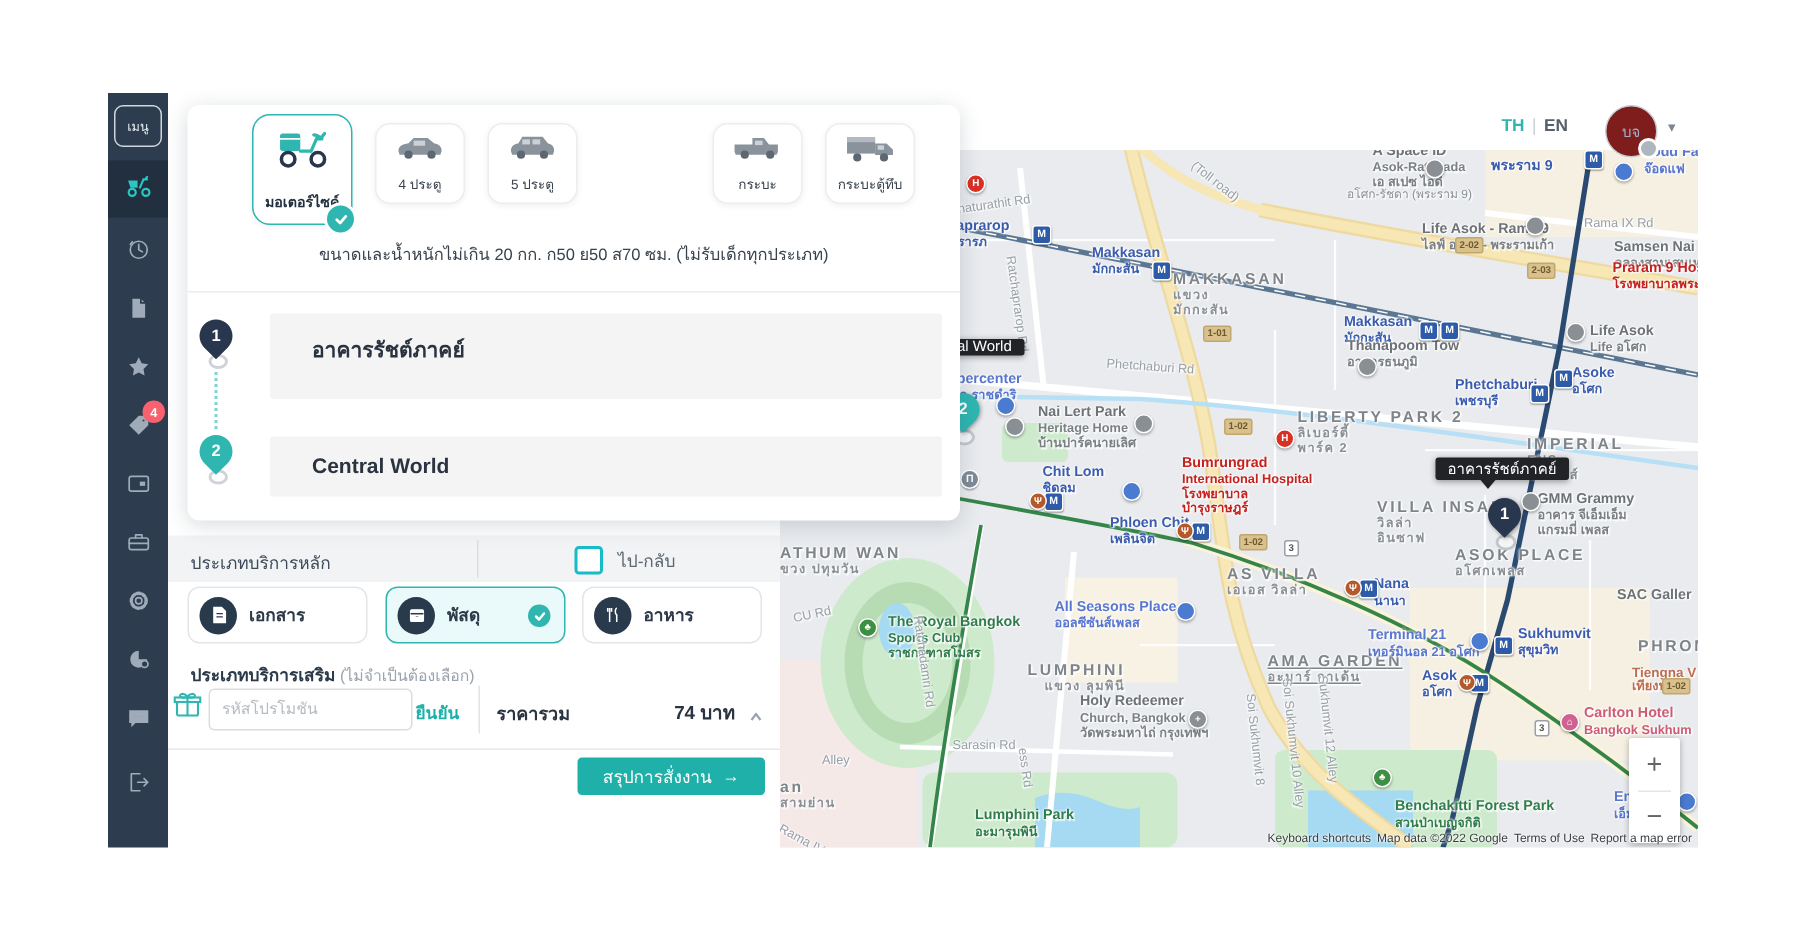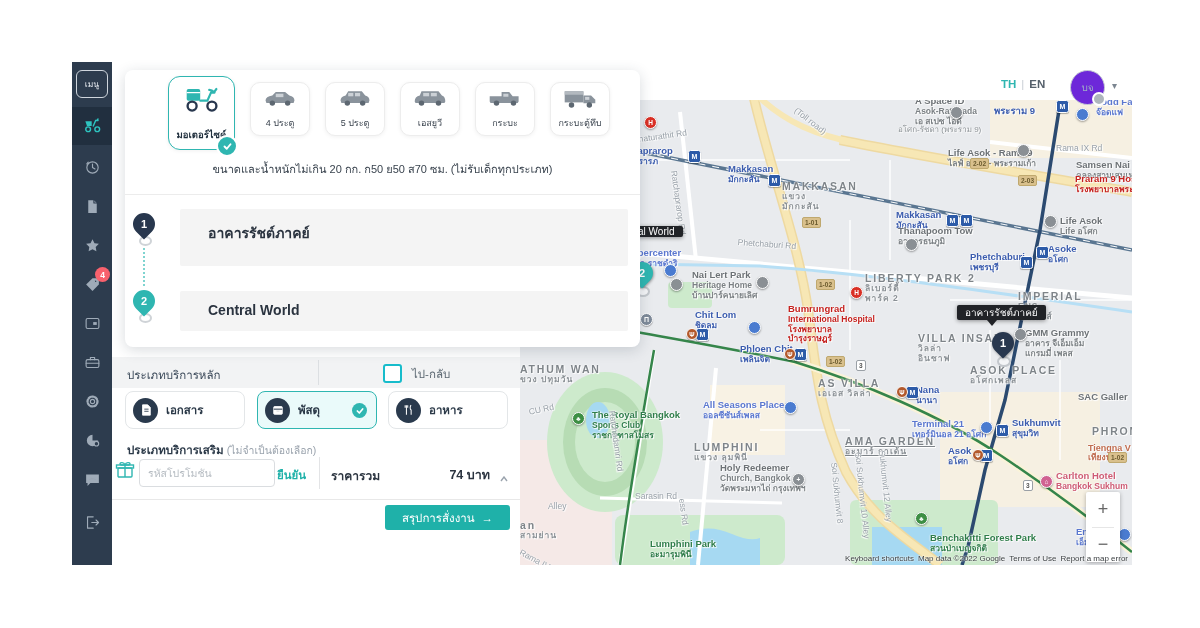--- a/index.html
+++ b/index.html
@@ -15,21 +15,21 @@
   .side-ic{width:40px;height:30px;margin-top:9px;display:flex;align-items:center;justify-content:center;position:relative;cursor:pointer;}
   .side-ic svg{width:17px;height:17px;stroke:#9fabb8;fill:none;stroke-width:1.6;stroke-linecap:round;stroke-linejoin:round;}
   .side-ic .filled{fill:#9fabb8;stroke:none;}
   .badge{position:absolute;top:-4px;right:2px;min-width:15px;height:15px;border-radius:8px;background:var(--badge-red,#f8616d);
     color:#fff;font-size:8.5px;font-weight:bold;display:flex;align-items:center;justify-content:center;}
   .side-spacer{flex:1;}
   
   .lang{position:absolute;left:1001px;top:78px;font-size:11.5px;font-weight:bold;display:flex;gap:5px;z-index:3;}
   .lang .th{color:#2fb6b1;cursor:pointer;} .lang .sep{color:#c9ced4;font-weight:normal;} .lang .en{color:#55606b;cursor:pointer;}
   .avatar{position:absolute;left:1070px;top:70px;width:33px;height:33px;border-radius:50%;border:1px solid #c7cdd4;
-    color:#9fb0c4;font-size:10px;display:flex;align-items:center;justify-content:center;z-index:3;cursor:pointer;background:#6d28d9;}
+    color:#9fb0c4;font-size:10px;display:flex;align-items:center;justify-content:center;z-index:3;cursor:pointer;background:#7f1d1d;}
   .avatar .dot{position:absolute;right:-2px;bottom:-2px;width:10px;height:10px;border-radius:50%;background:#aeb6bd;border:2px solid #fff;}
   .avatar-caret{position:absolute;left:1112px;top:80px;color:#7c8691;font-size:10px;z-index:3;cursor:pointer;}
   
   .map{position:absolute;left:520px;top:100px;width:612px;height:465px;background:#e9ebee;overflow:hidden;z-index:1;}
   .map svg.base{position:absolute;left:0;top:0;}
   .mlabel{position:absolute;white-space:nowrap;transform-origin:left top;line-height:1.15;
     text-shadow:0 0 2px #fff,0 0 2px #fff,1px 1px 1px #fff;pointer-events:none;}
   .mlabel .sub{font-size:8.5px;font-weight:600;}
   .district{color:#7e8489;font-weight:bold;font-size:10.5px;letter-spacing:1.8px;}
   .district .sub{letter-spacing:1px;color:#8a9095;}
@@ -286,21 +286,21 @@
       <path d="M134 250 C120 330 108 400 100 465" stroke="#35854a" stroke-width="2.5" fill="none"></path>
     </svg>
     <div id="map-markers">
         <div class="mlabel district" style="left: 262px; top: 80px;"><span>MAKKASAN</span><div class="sub">แขวง</div><div class="sub">มักกะสัน</div></div>
         <div class="mlabel district" style="left: 345px; top: 172px;"><span>LIBERTY PARK 2</span><div class="sub">ลิเบอร์ตี้</div><div class="sub">พาร์ค 2</div></div>
         <div class="mlabel district" style="left: 498px; top: 190px;"><span>IMPERIAL</span><div class="sub">ENS</div><div class="sub">าร์เด้นส์</div></div>
         <div class="mlabel district" style="left: 398px; top: 232px;"><span>VILLA INSAF</span><div class="sub">วิลล่า</div><div class="sub">อินซาฟ</div></div>
         <div class="mlabel district" style="left: 450px; top: 264px;"><span>ASOK PLACE</span><div class="sub">อโศกเพลส</div></div>
         <div class="mlabel district" style="left: 298px; top: 277px;"><span>AS VILLA</span><div class="sub">เอเอส วิลล่า</div></div>
         <div class="mlabel district" style="left: 0px; top: 263px;"><span>ATHUM WAN</span><div class="sub">ขวง ปทุมวัน</div></div>
-        <div class="mlabel district" style="left: 174px; top: 341px;"><span>LUMPHINI</span><div class="sub">แขวง ลุมพินี</div></div>
+        <div class="mlabel district" style="left: 165px; top: 341px; text-align: right;"><span>LUMPHINI</span><div class="sub">แขวง ลุมพินี</div></div>
         <div class="mlabel district" style="left: 325px; top: 335px; text-decoration: underline;"><span>AMA GARDEN</span><div class="sub">อะมาร์ กาเด้น</div></div>
         <div class="mlabel district" style="left: 572px; top: 325px;"><span>PHROM</span></div>
         <div class="mlabel district" style="left: 0px; top: 419px;"><span>an</span><div class="sub">สามย่าน</div></div>
         <div class="mlabel station" style="left: 98px; top: 46px;"><span>atchaprarop</span><div class="sub">ราชปรารภ</div></div>
         <div class="mlabel station" style="left: 208px; top: 64px;"><span>Makkasan</span><div class="sub">มักกะสัน</div></div>
         <div class="mlabel station" style="left: 376px; top: 110px;"><span>Makkasan</span><div class="sub">มักกะสัน</div></div>
         <div class="mlabel station" style="left: 474px; top: 6px;"><span>พระราม 9</span></div>
         <div class="mlabel station" style="left: 528px; top: 144px;"><span>Asoke</span><div class="sub">อโศก</div></div>
         <div class="mlabel station" style="left: 450px; top: 152px;"><span>Phetchaburi</span><div class="sub">เพชรบุรี</div></div>
         <div class="mlabel station" style="left: 175px; top: 210px;"><span>Chit Lom</span><div class="sub">ชิดลม</div></div>
@@ -447,32 +447,20 @@
         <svg width="34" height="18" viewBox="0 0 40 20">
           <path d="M3 13 q0 -5 6 -6 l3 -5 h16 l4 5 q5 1 5 6 l-1 3 H4 z" fill="#8a939c"></path>
           <rect x="12" y="4" width="6" height="4" fill="#ccd1d6"></rect>
             <rect x="20" y="4" width="6" height="4" fill="#ccd1d6"></rect>
           <circle cx="11" cy="16" r="3.2" fill="#5d6771"></circle>
             <circle cx="29" cy="16" r="3.2" fill="#5d6771"></circle>
         </svg>
       </span>
       <span class="vlabel">5 ประตู</span>
     </div>
-    <div class="vcard" style="left:275px">
-      <span class="vic">
-        <svg width="34" height="18" viewBox="0 0 40 20">
-          <path d="M2 14 q0 -6 6 -7 l2 -5 h20 l4 5 q4 1 4 7 l-1 2 H3 z" fill="#8a939c"></path>
-          <rect x="12" y="4" width="7" height="4" fill="#ccd1d6"></rect>
-            <rect x="21" y="4" width="7" height="4" fill="#ccd1d6"></rect>
-          <circle cx="10" cy="16" r="3.2" fill="#5d6771"></circle>
-            <circle cx="30" cy="16" r="3.2" fill="#5d6771"></circle>
-        </svg>
-      </span>
-      <span class="vlabel">เอสยูวี</span>
-    </div>
     <div class="vcard" style="left:350px">
       <span class="vic">
         <svg width="34" height="18" viewBox="0 0 40 20">
           <path d="M2 14 V8 h14 V3 h9 l4 5 h7 v6 l-1 2 H3 z" fill="#8a939c"></path>
           <rect x="18" y="5" width="6" height="3.5" fill="#ccd1d6"></rect>
           <circle cx="10" cy="16" r="3.2" fill="#5d6771"></circle>
             <circle cx="30" cy="16" r="3.2" fill="#5d6771"></circle>
         </svg>
       </span>
       <span class="vlabel">กระบะ</span>

